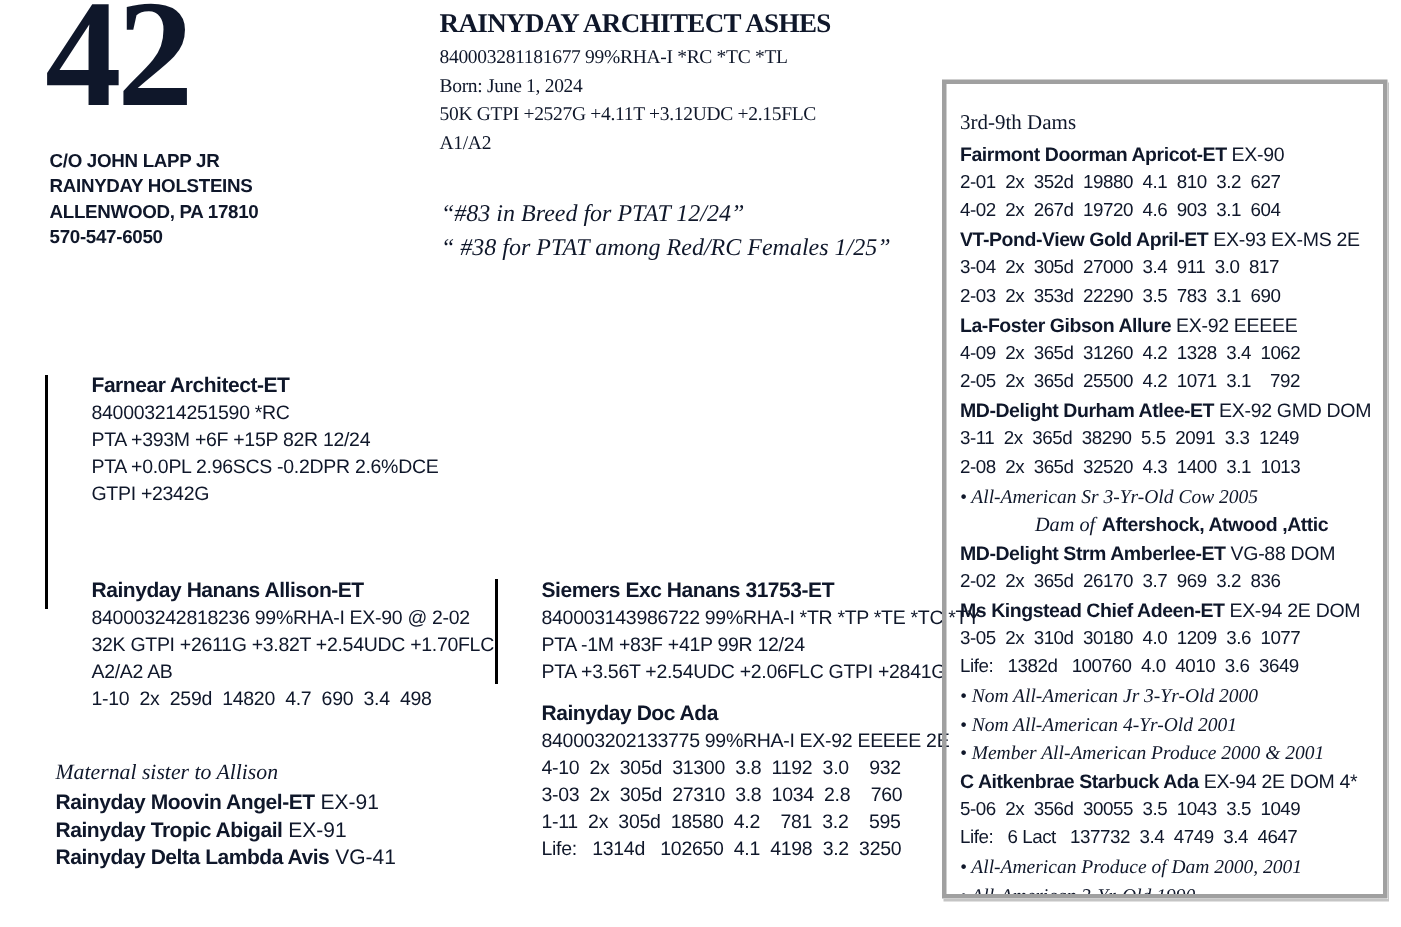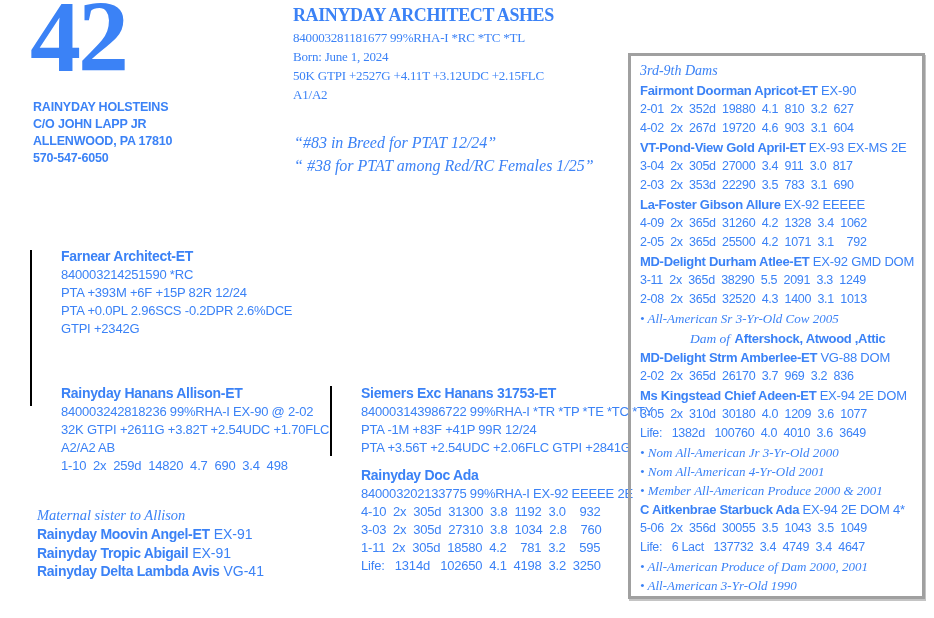--- a/index.html
+++ b/index.html
@@ -1,21 +1,21 @@
 <!DOCTYPE html>
 <html><head>
 <meta charset="utf-8">
 <style>
   * { box-sizing: border-box; }
   html, body { margin: 0; padding: 0; background: #fff; }
   .page {
     position: relative;
     width: 934px; height: 618px;
     background: #fff;
-    color: #3b82f6;
+    color: #0f172a;
     font-family: "Liberation Sans", sans-serif;
     overflow: hidden;
   }
 
   
   .lot {
     position: absolute; left: 30px; top: -14px;
     font-family: "Liberation Serif", serif;
     font-weight: 700; font-size: 102px; line-height: 102px;
     letter-spacing: -3px;
@@ -67,22 +67,22 @@
   
   .dams-box {
     position: absolute; left: 628px; top: 53px;
     width: 297px; height: 546px;
     border: 3px solid #a0a0a0;
     box-shadow: 1px 2px 0 #c4c4c4;
     padding: 5px 9px 0 9px;
     overflow: hidden; white-space: nowrap;
   }
   .dams-box .bhead {
-    font-family: "Liberation Serif", serif; font-style: italic;
-    font-size: 14px; line-height: 20px;
+    font-family: "Liberation Serif", serif; 
+    font-size: 14px; line-height: 20px; margin-top: 12px;
   }
   .dams-box .nameline { font-size: 13px; line-height: 19px; font-weight: 700; letter-spacing: -0.3px; }
   .dams-box .nameline .sc { font-weight: 400; letter-spacing: -0.2px; }
   .dams-box .rec { font-size: 12.5px; line-height: 19px; letter-spacing: -0.3px; white-space: pre; }
   .dams-box .note {
     font-family: "Liberation Serif", serif; font-style: italic;
     font-size: 13px; line-height: 19px;
   }
   .dams-box .damof { line-height: 19px; padding-left: 50px; }
   .dams-box .damof .lbl {
@@ -91,22 +91,22 @@
   .dams-box .damof .val { font-weight: 700; font-size: 13px; letter-spacing: -0.3px; }
 </style>
 </head>
 <body>
 
 <div class="page">
 
   <div class="lot">42</div>
 
   <div class="consignor">
+    <div>C/O JOHN LAPP JR</div>
     <div>RAINYDAY HOLSTEINS</div>
-    <div>C/O JOHN LAPP JR</div>
     <div>ALLENWOOD, PA 17810</div>
     <div>570-547-6050</div>
   </div>
 
   <div class="header">
     <div class="aname">RAINYDAY ARCHITECT ASHES</div>
     <div class="hline">840003281181677 99%RHA-I *RC *TC *TL</div>
     <div class="hline">Born:  June 1, 2024</div>
     <div class="hline">50K GTPI +2527G +4.11T +3.12UDC +2.15FLC</div>
     <div class="hline">A1/A2</div>

